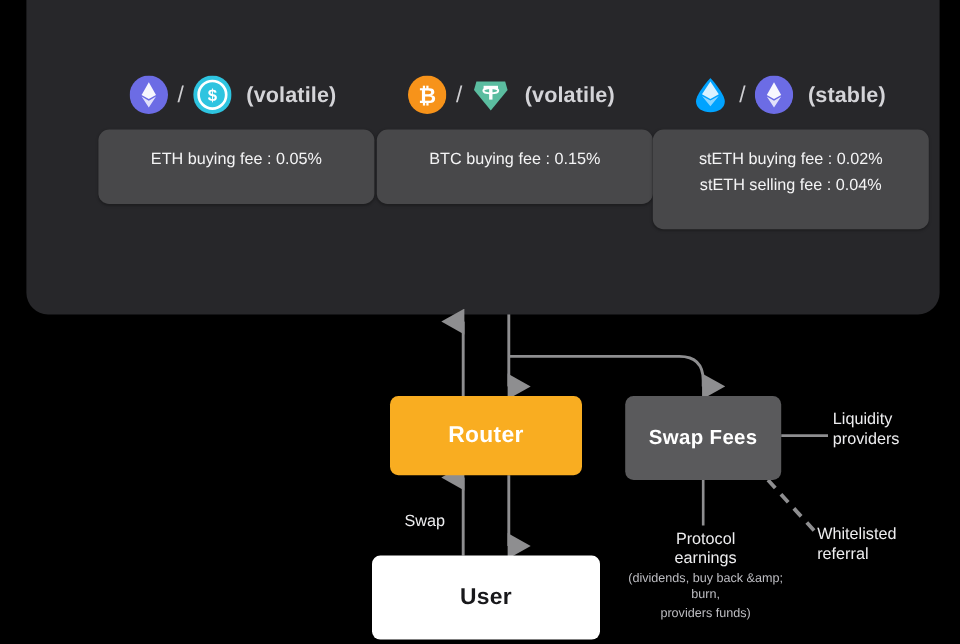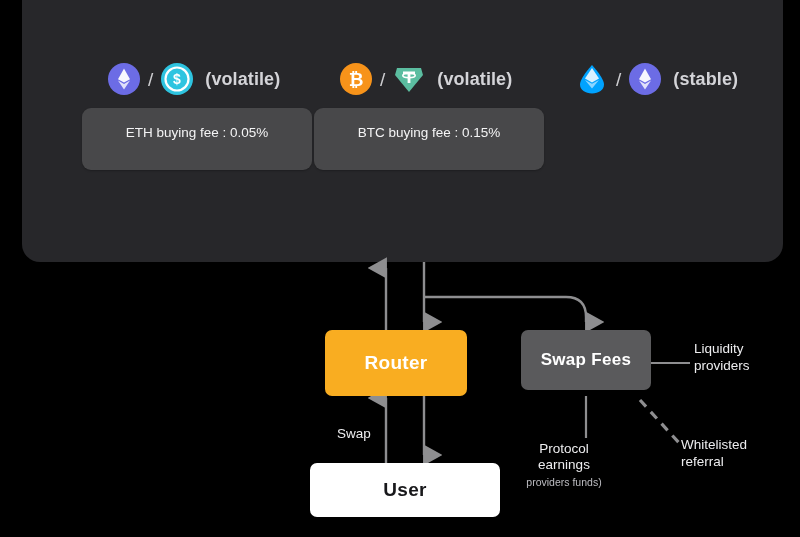--- a/index.html
+++ b/index.html
@@ -98,51 +98,51 @@
   .node {
     position: absolute;
     border-radius: 7px;
     display: flex;
     align-items: center;
     justify-content: center;
     font-weight: bold;
     letter-spacing: 0.3px;
   }
   .node-router {
-    left: 325px; top: 330px; width: 142px; height: 66px;
+    left: 325px; top: 330px; width: 160px; height: 66px;
     background: #f9ad21;
     color: #ffffff;
     font-size: 19px;
   }
   .node-swapfees {
-    left: 521px; top: 330px; width: 130px; height: 60px;
+    left: 521px; top: 330px; width: 130px; height: 70px;
     background: #5a5a5c;
     color: #ffffff;
     font-size: 17px;
   }
   .node-user {
-    left: 310px; top: 463px; width: 190px; height: 54px;
+    left: 310px; top: 463px; width: 190px; height: 70px;
     background: #ffffff;
     color: #18181b;
     font-size: 19px;
   }
 
   
   .edge-label {
     position: absolute;
     color: #ededef;
     font-size: 13.5px;
     line-height: 17px;
     white-space: nowrap;
   }
   .lbl-swap    { left: 337px; top: 425px; }
   .lbl-liq     { left: 694px; top: 340px; }
   .lbl-white   { left: 681px; top: 436px; }
   .lbl-protocol {
-    left: 494px; top: 441px;
+    left: 518px; top: 441px;
     width: 140px;
     text-align: center;
     white-space: normal;
   }
   .lbl-protocol .main { color: #ededef; font-size: 13.5px; line-height: 16px; }
   .lbl-protocol .sub  { color: #bdbdc2; font-size: 10.5px; line-height: 13px; margin-top: 3px; }
 
   svg.wires {
     position: absolute;
     left: 0; top: 0;
@@ -216,20 +216,24 @@
         </span>
         <span class="slash">/</span>
         <span class="coin">
           <svg viewBox="0 0 32 32">
             <circle cx="16" cy="16" r="16" fill="#6c6ce5"></circle>
             <path d="M16 5.5 L22 16.2 L16 19.6 L10 16.2 Z" fill="#ffffff" opacity="0.95"></path>
             <path d="M16 20.9 L22 17.5 L16 26.5 L10 17.5 Z" fill="#ffffff" opacity="0.8"></path>
           </svg>
         </span>
         <span class="pair-kind">(stable)</span>
+      </div>
+      <div class="fee-box">
+        <div class="fee-line">stETH buying fee : 0.02%</div>
+        <div class="fee-line">stETH selling fee : 0.04%</div>
       </div>
     </div>
   </div>
 
   <svg class="wires" viewBox="0 0 800 537">
     <defs>
       <marker id="arrowUp" markerWidth="9" markerHeight="9" refX="4.5" refY="7.6" orient="auto">
         <path d="M4.5 0 L9 8 L0 8 Z" fill="#8e8e90"></path>
       </marker>
       <marker id="arrowDown" markerWidth="9" markerHeight="9" refX="4.5" refY="7.6" orient="auto">
@@ -266,16 +270,17 @@
   </div>
 
   <div class="edge-label lbl-white">
     <div>Whitelisted</div>
     <div>referral</div>
   </div>
 
   <div class="edge-label lbl-protocol">
     <div class="main">Protocol</div>
     <div class="main">earnings</div>
+    <div class="sub">(dividends, buy back &amp;amp; burn,</div>
     <div class="sub">providers funds)</div>
   </div>
 
 </div>
 
 </body></html>

